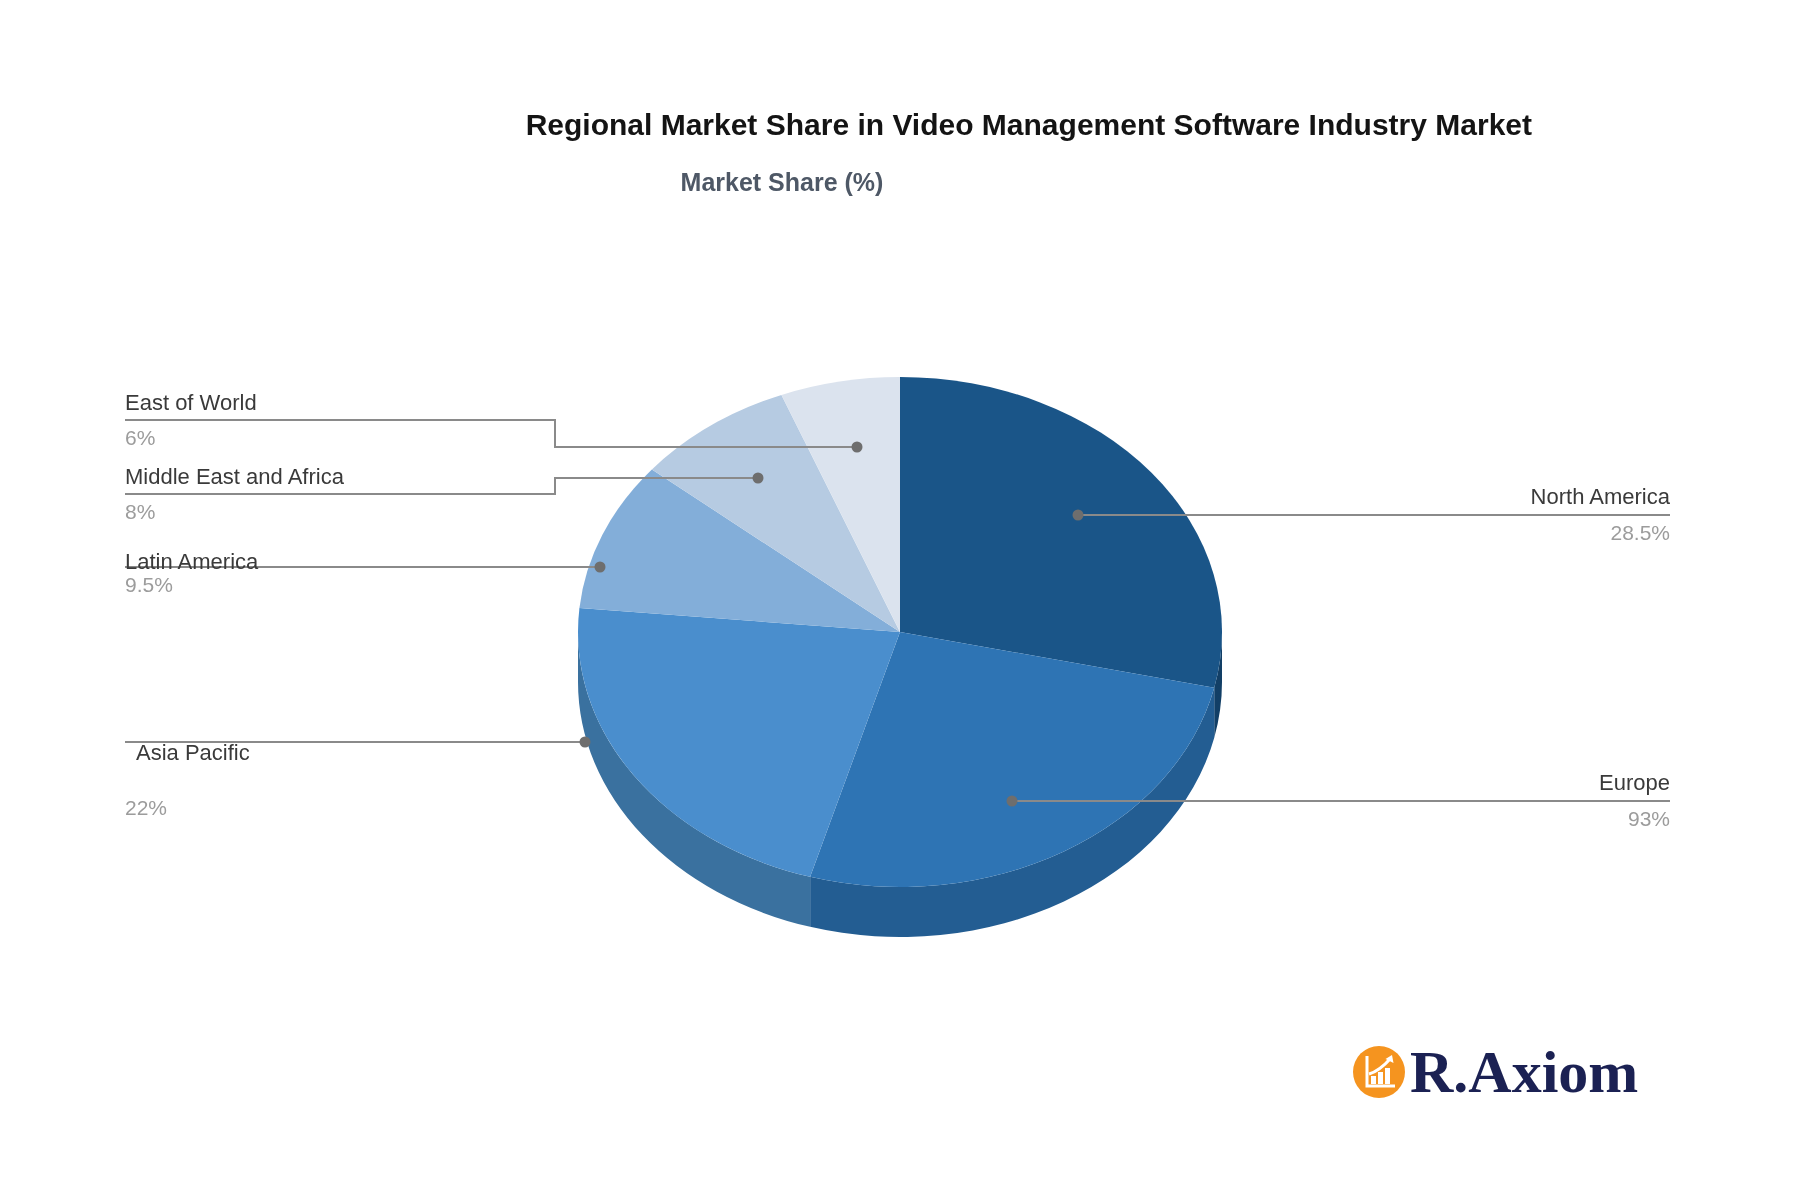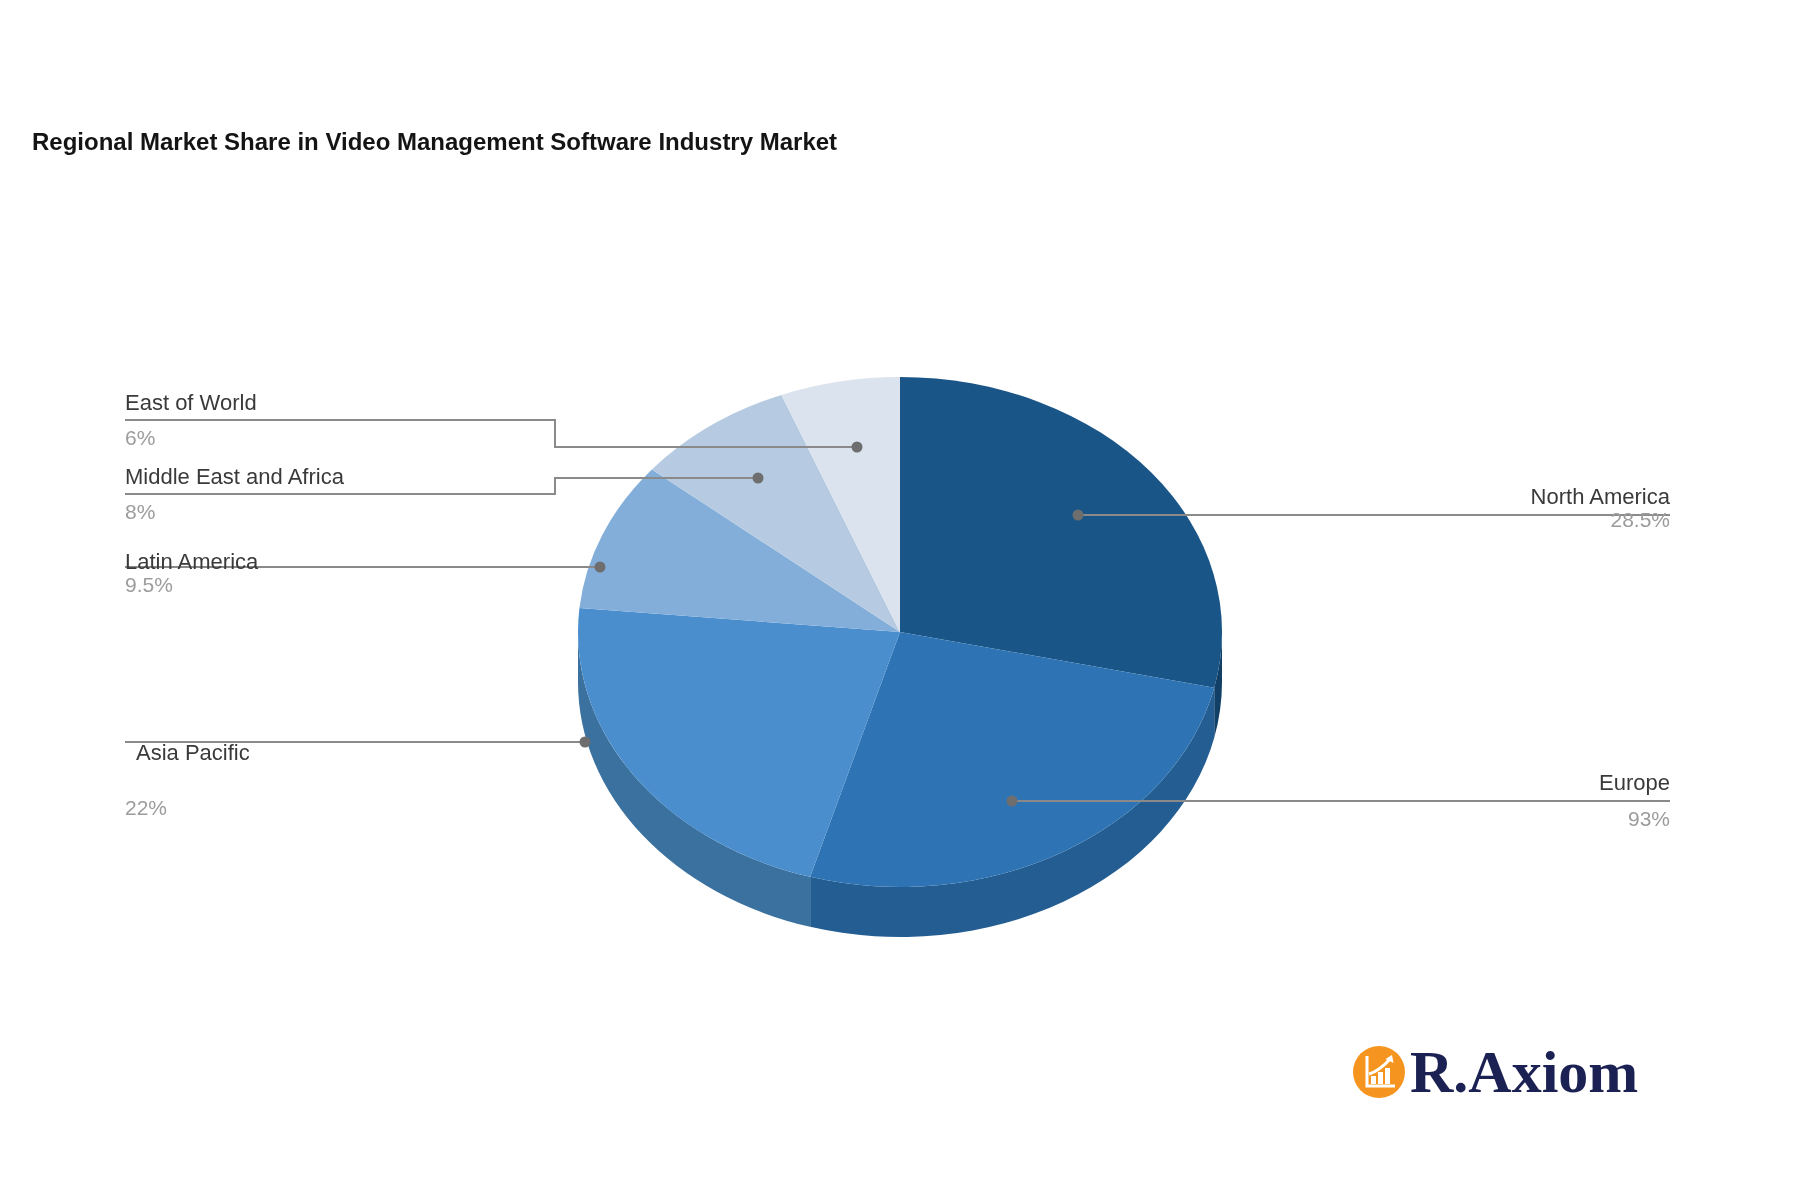--- a/index.html
+++ b/index.html
@@ -1,44 +1,45 @@
 <!DOCTYPE html>
 <html><head>
 <meta charset="utf-8">
 <style>
   html,body{margin:0;padding:0;background:#ffffff;}
   .canvas{position:relative;width:1800px;height:1196px;background:#ffffff;overflow:hidden;
           font-family:"Liberation Sans",sans-serif;}
-  .title{position:absolute;left:32px;top:128px;width:1500px;text-align:left;
-         font-size:24px;font-weight:bold;color:#141414;letter-spacing:0px;}
+  .title{position:absolute;left:32px;top:108px;width:1500px;text-align:right;
+         font-size:30px;font-weight:bold;color:#141414;letter-spacing:0px;}
   .subtitle{position:absolute;left:32px;top:168px;width:1500px;text-align:center;
          font-size:25px;font-weight:bold;color:#4e5866;}
   #pie-svg{position:absolute;left:0;top:0;}
   .lab{position:absolute;white-space:nowrap;font-size:22px;color:#3a3a3a;}
   .pct{position:absolute;white-space:nowrap;font-size:21px;color:#9c9c9c;}
   .ralign{text-align:right;margin-left:23px;}
   
   .row-name{left:125px;top:390px;}  .row-pct{left:125px;top:426px;}
   .mea-name{left:125px;top:464px;}  .mea-pct{left:125px;top:500px;}
   .la-name {left:125px;top:537px;margin-top:12px;}  .la-pct {left:125px;top:573px;}
   .ap-name {left:125px;top:740px;margin-left:11px;}  .ap-pct {left:125px;top:748px;margin-top:48px;}
   
-  .na-name {right:130px;top:484px;} .na-pct {right:130px;top:508px;text-align:right;}
+  .na-name {right:130px;top:484px;} .na-pct {right:130px;top:521px;text-align:right;}
   .eu-name {right:130px;top:770px;} .eu-pct {right:130px;top:807px;}
   
   .logo{position:absolute;left:1352px;top:1043px;height:58px;display:flex;align-items:center;}
   .logo-text{font-family:"Liberation Serif",serif;font-weight:bold;font-size:60px;
              color:#1b2153;margin-left:4px;letter-spacing:0px;}
 </style>
 </head>
 <body>
 
 <div class="canvas">
 
   <div class="title">Regional Market Share in Video Management Software Industry Market</div>
+  <div class="subtitle">Market Share (%)</div>
 
   <svg id="pie-svg" width="1800" height="1196">
       <path d="M 1222.00 632.00 A 322 255 0 0 1 1214.25 687.63 L 1214.25 737.63 A 322 255 0 0 0 1222.00 682.00 Z" fill="#123F66"></path>
       <path d="M 1214.25 687.63 A 322 255 0 0 1 810.16 876.87 L 810.16 926.87 A 322 255 0 0 0 1214.25 737.63 Z" fill="#235D92"></path>
       <path d="M 810.16 876.87 A 322 255 0 0 1 578.00 632.00 L 578.00 682.00 A 322 255 0 0 0 810.16 926.87 Z" fill="#3A719F"></path>
       <path d="M 900 632 L 900.00 377.00 A 322 255 0 0 1 1214.25 687.63 Z" fill="#1A5588"></path>
       <path d="M 900 632 L 1214.25 687.63 A 322 255 0 0 1 810.16 876.87 Z" fill="#2E74B4"></path>
       <path d="M 900 632 L 810.16 876.87 A 322 255 0 0 1 579.43 608.00 Z" fill="#4A8ECD"></path>
       <path d="M 900 632 L 579.43 608.00 A 322 255 0 0 1 651.89 469.46 Z" fill="#83AED9"></path>
       <path d="M 900 632 L 651.89 469.46 A 322 255 0 0 1 781.46 394.91 Z" fill="#B6CBE2"></path>

